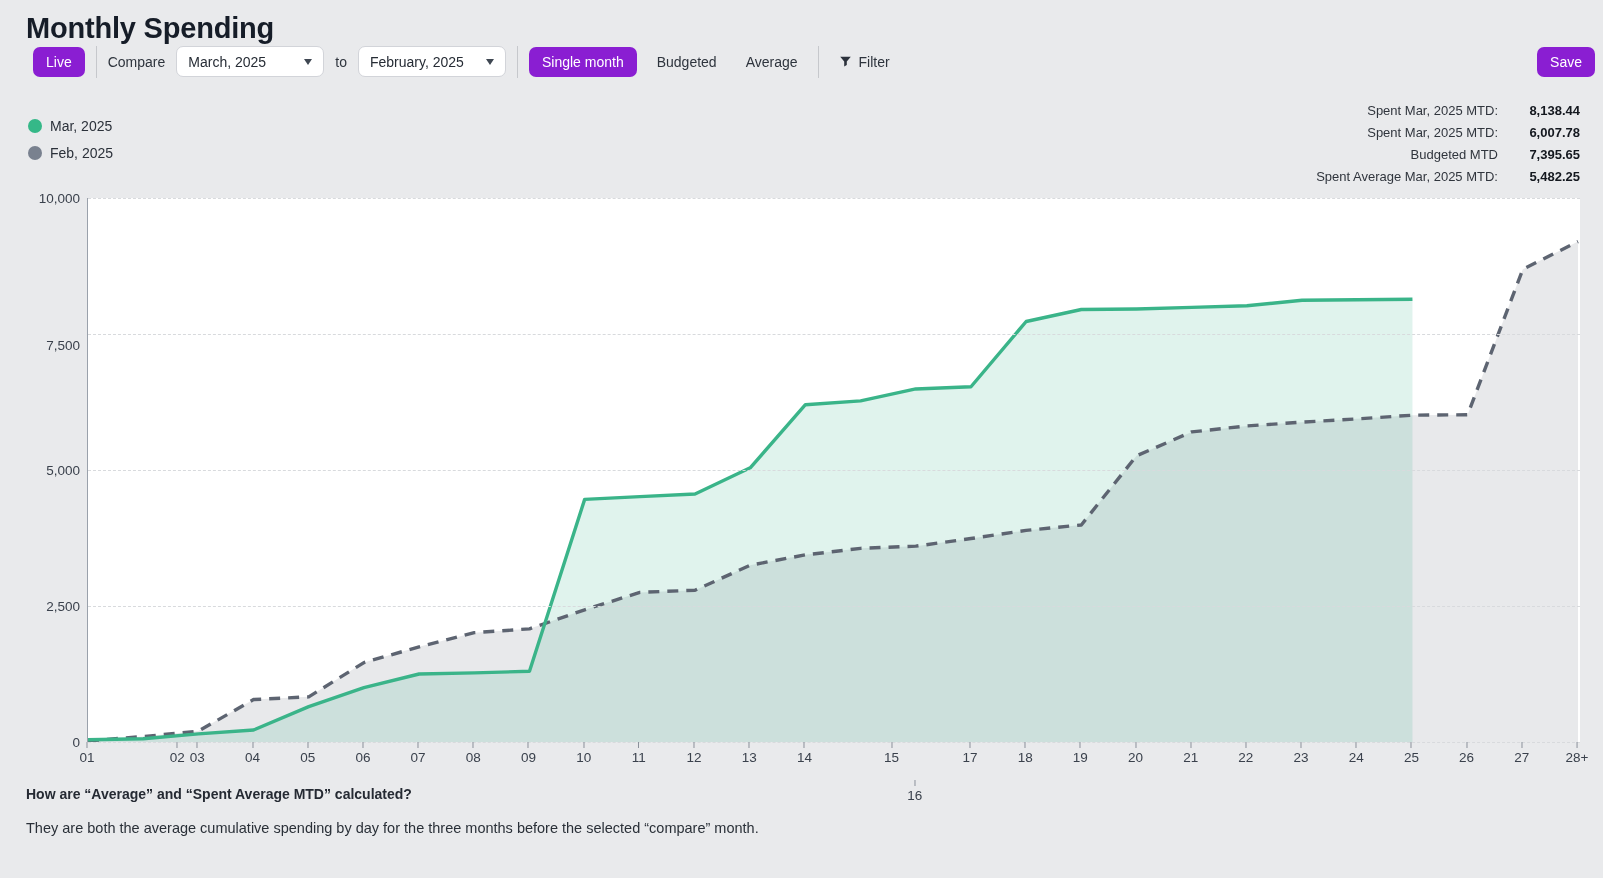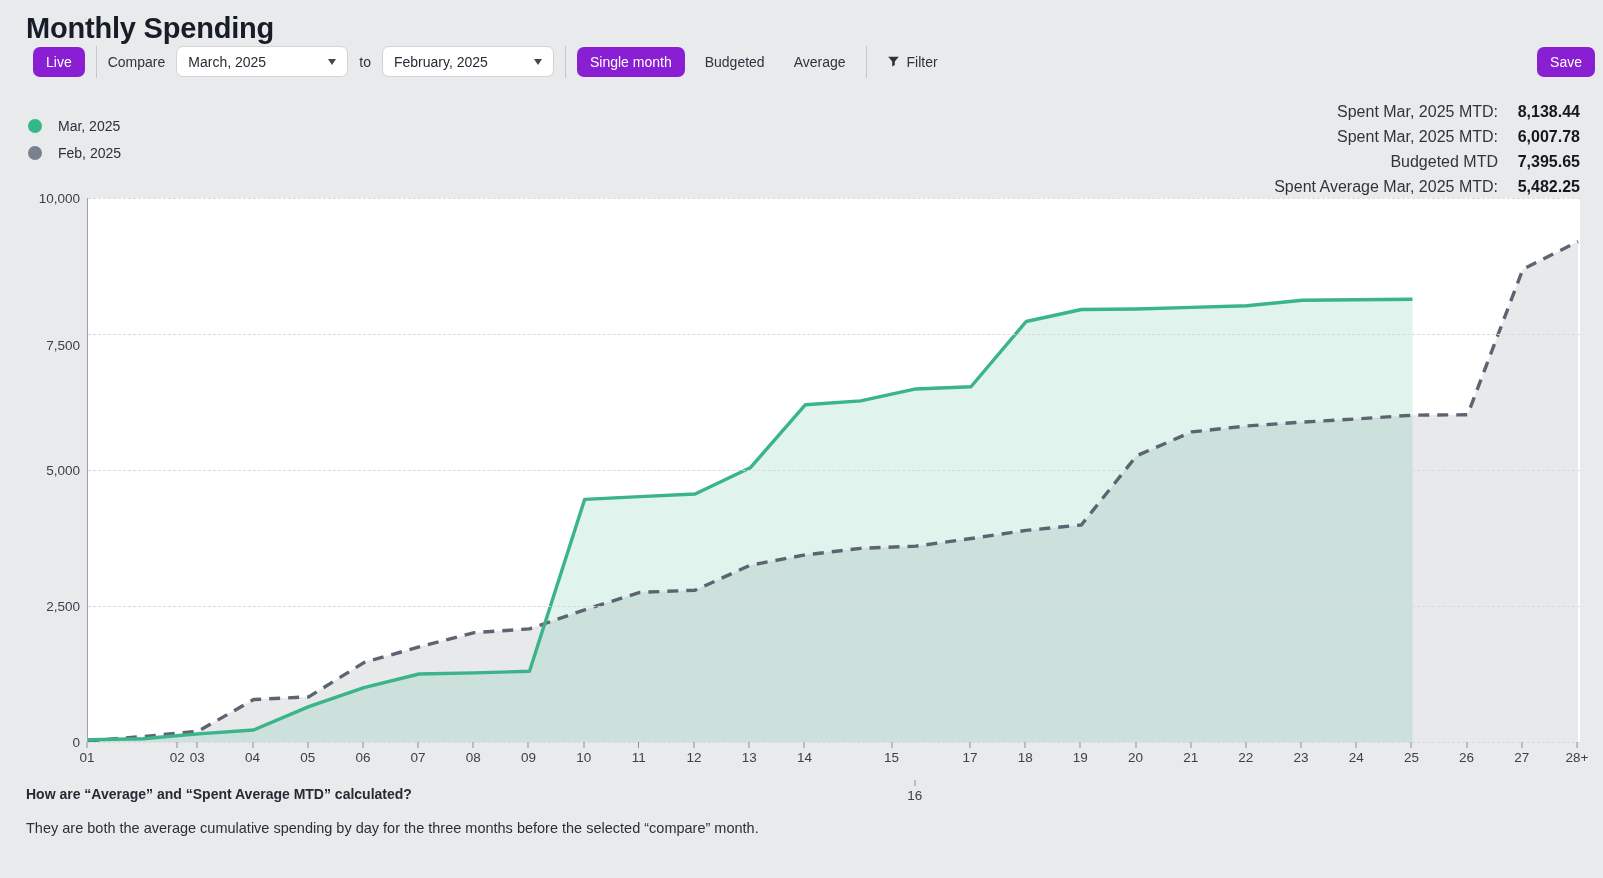--- a/index.html
+++ b/index.html
@@ -23,43 +23,43 @@
   .btn {
     border: none; cursor: pointer; border-radius: 7px;
     font-family: inherit; font-size: 14px; line-height: 1;
     padding: 8px 13px; white-space: nowrap;
   }
   .btn.purple { background: var(--accent, #8a1ed2); color: #fff; }
   .btn.ghost  { background: transparent; color: #2e343d; padding: 8px 9px; }
   .vdiv { width: 1px; height: 32px; background: #c6c8cc; }
   .tlabel { font-size: 14px; color: #2e343d; }
   .select {
-    width: 172px; height: 31px; background: #fff;
+    width: 148px; height: 31px; background: #fff;
     border: 1px solid #d2d4d9; border-radius: 7px;
     display: flex; align-items: center; justify-content: space-between;
     padding: 0 11px; font-size: 14px; color: #262c35; cursor: pointer;
   }
   .chev {
     width: 0; height: 0;
     border-left: 4.5px solid transparent; border-right: 4.5px solid transparent;
     border-top: 6px solid #3f4752;
   }
   .filter-btn { display: flex; align-items: center; gap: 7px; }
   .filter-btn svg { display: block; }
   .save-btn { margin-left: auto; }
   
   .chart-card { position: absolute; left: 0; top: 90px; width: 1603px; height: 688px; }
   .legend { position: absolute; left: 28px; top: 28px; display: flex; flex-direction: column; gap: 11px; }
-  .legend-item { display: flex; align-items: center; gap: 16px; }
+  .legend-item { display: flex; align-items: center; gap: 8px; }
   .legend-dot { width: 14px; height: 14px; border-radius: 50%; }
   .legend-label { font-size: 14px; color: #2b313a; }
   .stats {
     position: absolute; right: 23px; top: 13px;
     display: grid; grid-template-columns: auto 72px; column-gap: 10px; row-gap: 7px;
-    font-size: 16px; align-items: baseline;
+    font-size: 13px; align-items: baseline;
   }
   .stat-label { text-align: right; color: #30353d; }
   .stat-value { text-align: right; color: #14181f; font-weight: 700; }
   
   .plot-wrap {
     position: absolute; left: 87px; top: 108px; width: 1493px; height: 544px;
     background: #fff; border-left: 1px solid #9aa1ab;
   }
   .gridline { position: absolute; left: 0; right: 0; height: 0; border-top: 1px dashed #d8dadd; }
   .ylabel {

